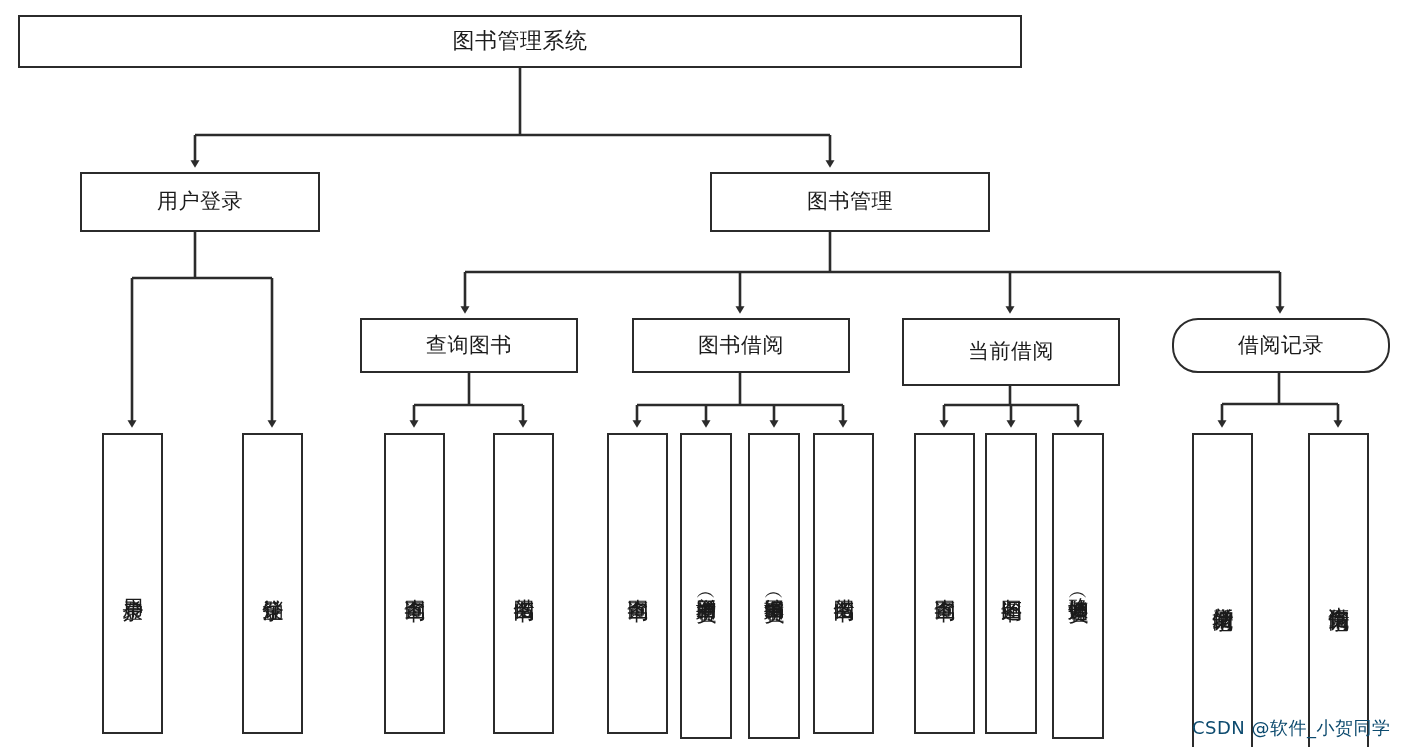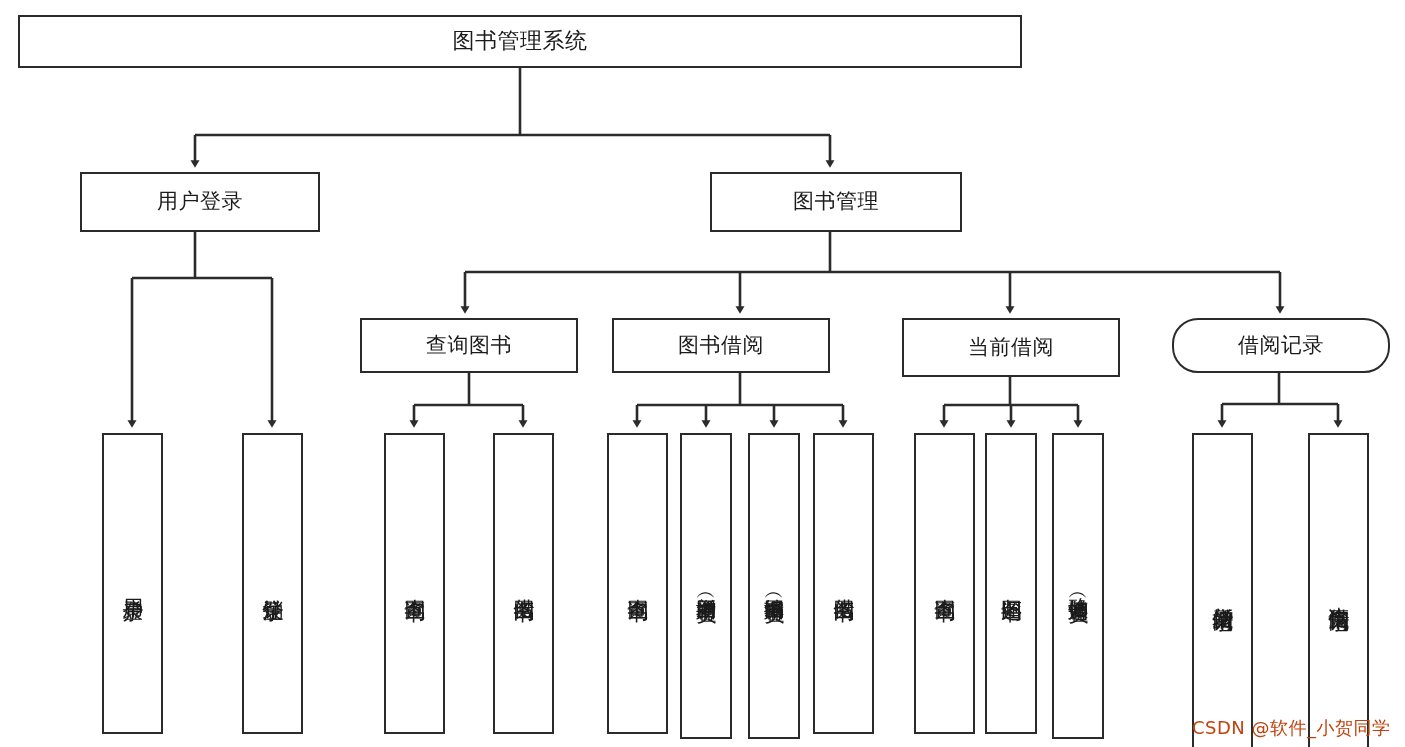--- a/index.html
+++ b/index.html
@@ -55,21 +55,21 @@
     padding: 4px 0;
   }
   .node.vert .vtext {
     writing-mode: vertical-rl;
     text-orientation: upright;
     display: block;
     white-space: nowrap;
   }
   .watermark {
     position: absolute;
-    color: #c2410c;
+    color: #0c4a6e;
     font-size: 18px;
     letter-spacing: 0.5px;
     white-space: nowrap;
     font-family: "DejaVu Sans", "Liberation Sans", sans-serif;
   }
 </style>
 </head>
 <body>
 
 <div id="canvas">
@@ -127,31 +127,31 @@
     </g>
   </svg>
 
   <div class="node horiz root" style="left:18px; top:15px; width:1004px; height:53px;">
     <span>图书管理系统</span>
   </div>
 
   <div class="node horiz" style="left:80px; top:172px; width:240px; height:60px;">
     <span>用户登录</span>
   </div>
-  <div class="node horiz" style="left:710px; top:172px; width:252px; height:60px;text-align:center;">
+  <div class="node horiz" style="left:710px; top:172px; width:280px; height:60px;text-align:center;">
     <span>图书管理</span>
   </div>
 
   <div class="node horiz" style="left:360px; top:318px; width:218px; height:55px;">
     <span>查询图书</span>
   </div>
-  <div class="node horiz" style="left:612px; top:318px; width:218px; height:55px;">
+  <div class="node horiz" style="left:632px; top:318px; width:218px; height:55px;">
     <span>图书借阅</span>
   </div>
-  <div class="node horiz" style="left:902px; top:318px; width:218px; height:59px;">
+  <div class="node horiz" style="left:902px; top:318px; width:218px; height:68px;">
     <span>当前借阅</span>
   </div>
   <div class="node horiz" style="left:1172px; top:318px; width:218px; height:55px;border-radius:26px;">
     <span>借阅记录</span>
   </div>
 
   <div class="node vert" style="left:102px; top:433px; width:61px; height:301px;">
     <span class="vtext">用户登录</span>
   </div>
   <div class="node vert" style="left:242px; top:433px; width:61px; height:301px;">

